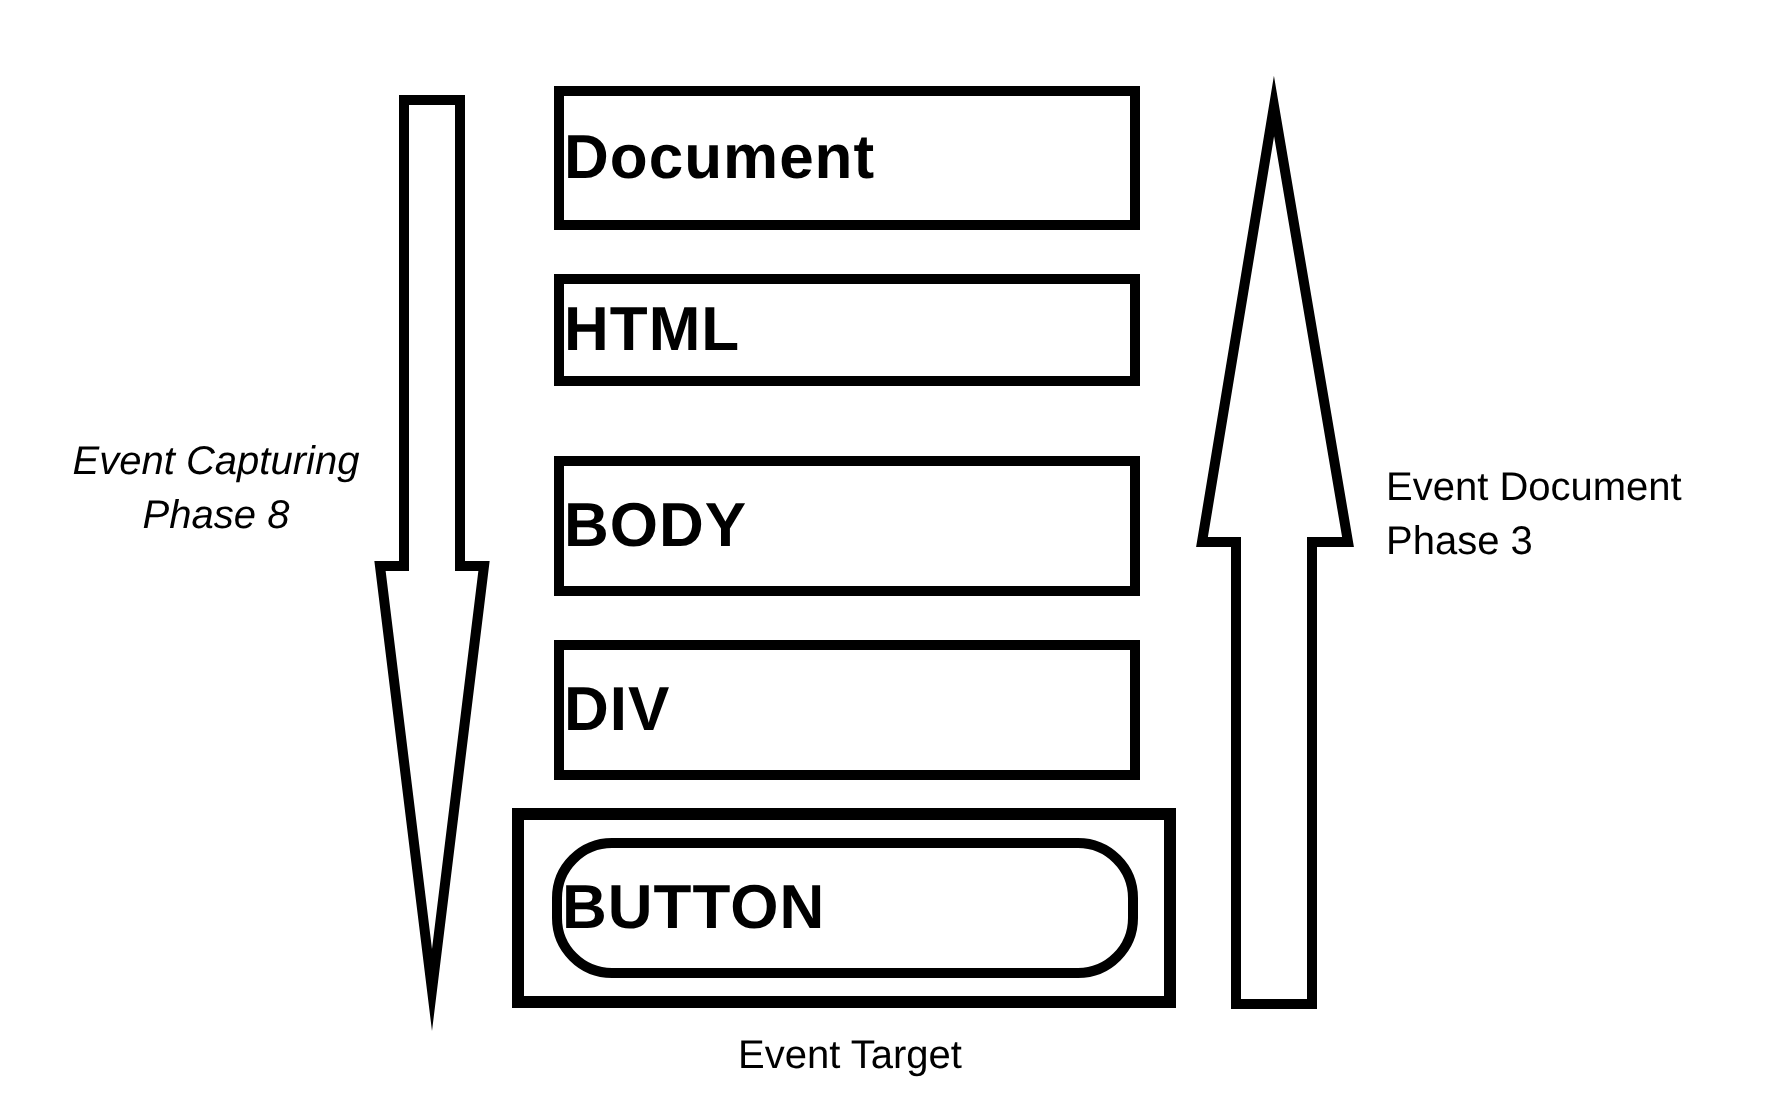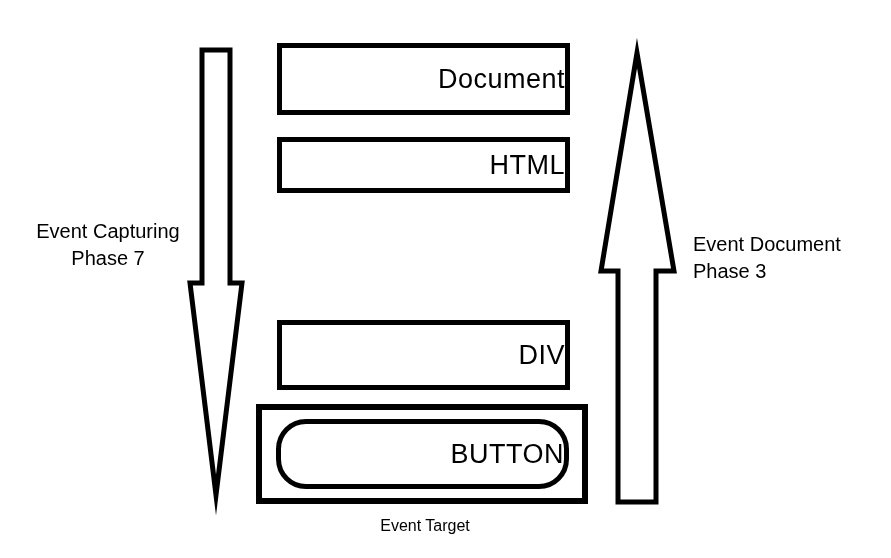--- a/index.html
+++ b/index.html
@@ -27,65 +27,66 @@
     stroke-linejoin: miter;
     stroke-miterlimit: 24;
   }
   .box {
     position: absolute;
     box-sizing: border-box;
     border: 5px solid var(--line, #000000);
     background: var(--fill, #ffffff);
     display: flex;
     align-items: center;
-    justify-content: flex-end;
-    font-weight: normal;
-    font-size: 27px;
+    justify-content: flex-start;
+    font-weight: bold;
+    font-size: 31px;
     letter-spacing: 0.5px;
   }
   .box-outer {
     position: absolute;
     box-sizing: border-box;
     border: 6px solid var(--line, #000000);
     background: var(--fill, #ffffff);
   }
   .box-document { left: 277px; top: 43px;  width: 293px; height: 72px; }
   .box-html     { left: 277px; top: 137px; width: 293px; height: 56px; }
   .box-body     { left: 277px; top: 228px; width: 293px; height: 70px; }
-  .box-div      { left: 277px; top: 320px; width: 293px; height: 70px; padding-left: 36px; }
+  .box-div      { left: 277px; top: 320px; width: 293px; height: 70px; }
   .box-target-outline { left: 256px; top: 404px; width: 332px; height: 100px; }
   .box-button   { left: 276px; top: 419px; width: 293px; height: 70px; border-radius: 30px; }
 
   .arrow-left  { left: 185px; top: 45px;  width: 62px; height: 490px; }
   .arrow-right { left: 596px; top: 33px;  width: 84px; height: 475px; }
 
   .side-label {
     position: absolute;
     font-size: 20px;
     line-height: 27px;
   }
   .side-label-left {
     left: 0px;
     top: 218px;
     width: 216px;
     text-align: center;
+    font-style: italic;
   }
   .side-label-right {
     left: 693px;
     top: 231px;
     width: 180px;
     text-align: left;
   }
   .bottom-label {
     position: absolute;
     left: 325px;
     top: 517px;
     width: 200px;
     text-align: center;
-    font-size: 16px;
+    font-size: 20px;
   }
 </style>
 </head>
 <body>
 
 <div class="canvas">
 
   <svg class="arrow arrow-left" viewBox="0 0 62 490">
     <polygon points="17,5 45,5 45,238 57,238 31,450 5,238 17,238"></polygon>
   </svg>
@@ -95,33 +96,36 @@
   </svg>
 
   <div class="box box-document">
     <span>Document</span>
   </div>
 
   <div class="box box-html">
     <span>HTML</span>
   </div>
 
+  <div class="box box-body">
+    <span>BODY</span>
+  </div>
 
   <div class="box box-div">
     <span>DIV</span>
   </div>
 
   <div class="box-outer box-target-outline"></div>
   <div class="box box-button">
     <span>BUTTON</span>
   </div>
 
   <div class="side-label side-label-left">
     <div>Event Capturing</div>
-    <div>Phase 7</div>
+    <div>Phase 8</div>
   </div>
 
   <div class="side-label side-label-right">
     <div>Event Document</div>
     <div>Phase 3</div>
   </div>
 
   <div class="bottom-label">Event Target</div>
 
 </div>

